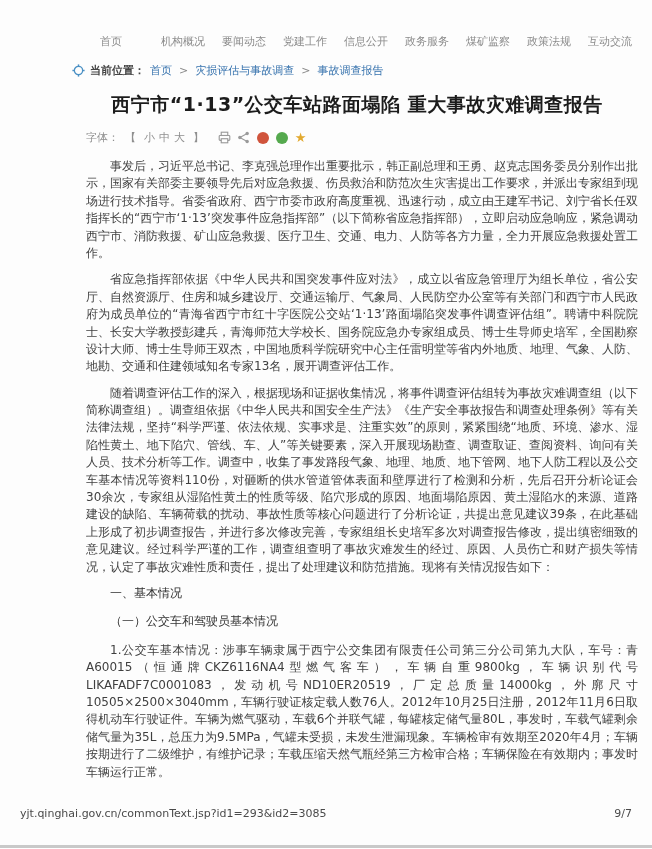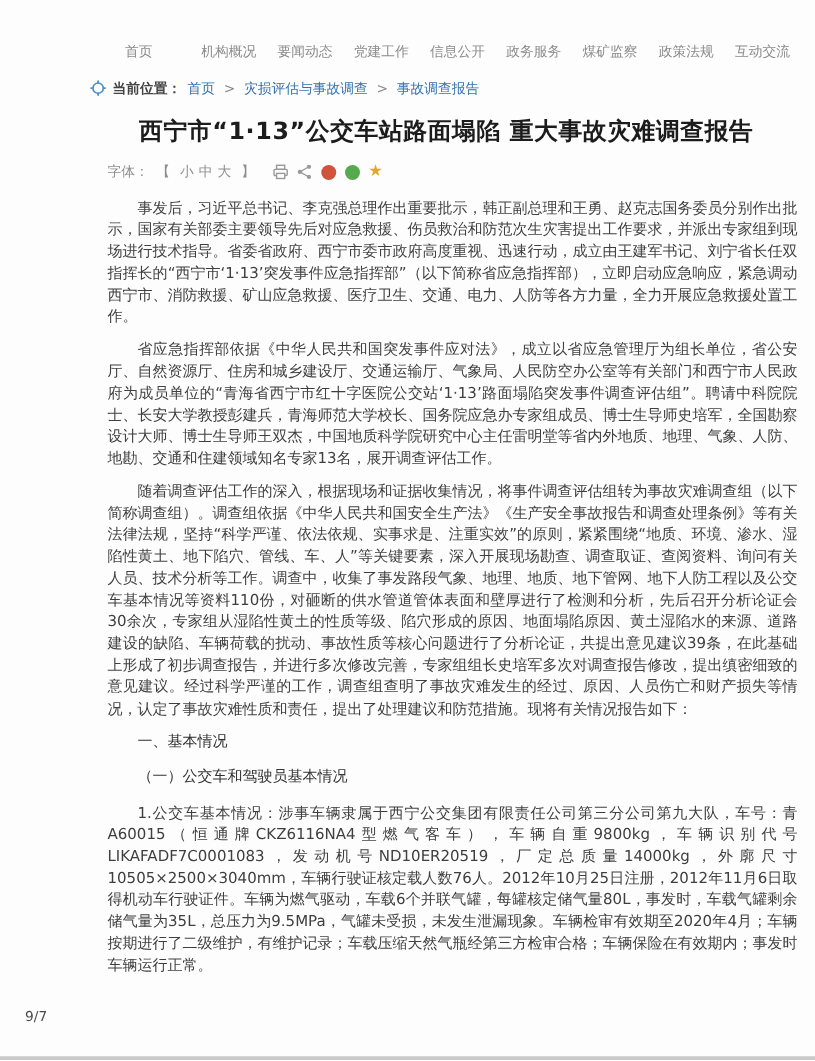--- a/index.html
+++ b/index.html
@@ -132,17 +132,18 @@
   <div class="article-body">
       <p class="blk paragraph">事发后，习近平总书记、李克强总理作出重要批示，韩正副总理和王勇、赵克志国务委员分别作出批示，国家有关部委主要领导先后对应急救援、伤员救治和防范次生灾害提出工作要求，并派出专家组到现场进行技术指导。省委省政府、西宁市委市政府高度重视、迅速行动，成立由王建军书记、刘宁省长任双指挥长的“西宁市‘1·13’突发事件应急指挥部”（以下简称省应急指挥部），立即启动应急响应，紧急调动西宁市、消防救援、矿山应急救援、医疗卫生、交通、电力、人防等各方力量，全力开展应急救援处置工作。</p>
       <p class="blk paragraph">省应急指挥部依据《中华人民共和国突发事件应对法》，成立以省应急管理厅为组长单位，省公安厅、自然资源厅、住房和城乡建设厅、交通运输厅、气象局、人民防空办公室等有关部门和西宁市人民政府为成员单位的“青海省西宁市红十字医院公交站‘1·13’路面塌陷突发事件调查评估组”。聘请中科院院士、长安大学教授彭建兵，青海师范大学校长、国务院应急办专家组成员、博士生导师史培军，全国勘察设计大师、博士生导师王双杰，中国地质科学院研究中心主任雷明堂等省内外地质、地理、气象、人防、地勘、交通和住建领域知名专家13名，展开调查评估工作。</p>
       <p class="blk paragraph">随着调查评估工作的深入，根据现场和证据收集情况，将事件调查评估组转为事故灾难调查组（以下简称调查组）。调查组依据《中华人民共和国安全生产法》《生产安全事故报告和调查处理条例》等有关法律法规，坚持“科学严谨、依法依规、实事求是、注重实效”的原则，紧紧围绕“地质、环境、渗水、湿陷性黄土、地下陷穴、管线、车、人”等关键要素，深入开展现场勘查、调查取证、查阅资料、询问有关人员、技术分析等工作。调查中，收集了事发路段气象、地理、地质、地下管网、地下人防工程以及公交车基本情况等资料110份，对砸断的供水管道管体表面和壁厚进行了检测和分析，先后召开分析论证会30余次，专家组从湿陷性黄土的性质等级、陷穴形成的原因、地面塌陷原因、黄土湿陷水的来源、道路建设的缺陷、车辆荷载的扰动、事故性质等核心问题进行了分析论证，共提出意见建议39条，在此基础上形成了初步调查报告，并进行多次修改完善，专家组组长史培军多次对调查报告修改，提出缜密细致的意见建议。经过科学严谨的工作，调查组查明了事故灾难发生的经过、原因、人员伤亡和财产损失等情况，认定了事故灾难性质和责任，提出了处理建议和防范措施。现将有关情况报告如下：</p>
       <p class="blk heading-1">一、基本情况</p>
       <p class="blk heading-2">（一）公交车和驾驶员基本情况</p>
       <p class="blk paragraph">1.公交车基本情况：涉事车辆隶属于西宁公交集团有限责任公司第三分公司第九大队，车号：青A60015（恒通牌CKZ6116NA4型燃气客车），车辆自重9800kg，车辆识别代号LIKAFADF7C0001083，发动机号ND10ER20519，厂定总质量14000kg，外廓尺寸10505×2500×3040mm，车辆行驶证核定载人数76人。2012年10月25日注册，2012年11月6日取得机动车行驶证件。车辆为燃气驱动，车载6个并联气罐，每罐核定储气量80L，事发时，车载气罐剩余储气量为35L，总压力为9.5MPa，气罐未受损，未发生泄漏现象。车辆检审有效期至2020年4月；车辆按期进行了二级维护，有维护记录；车载压缩天然气瓶经第三方检审合格；车辆保险在有效期内；事发时车辆运行正常。</p>
     </div>
 
   <div class="page-footer">
+    <span>yjt.qinghai.gov.cn/commonText.jsp?id1=293&amp;id2=3085</span>
     <span>9/7</span>
   </div>
 
   <div class="bottom-edge"></div>
 </div>
 
 </body></html>

